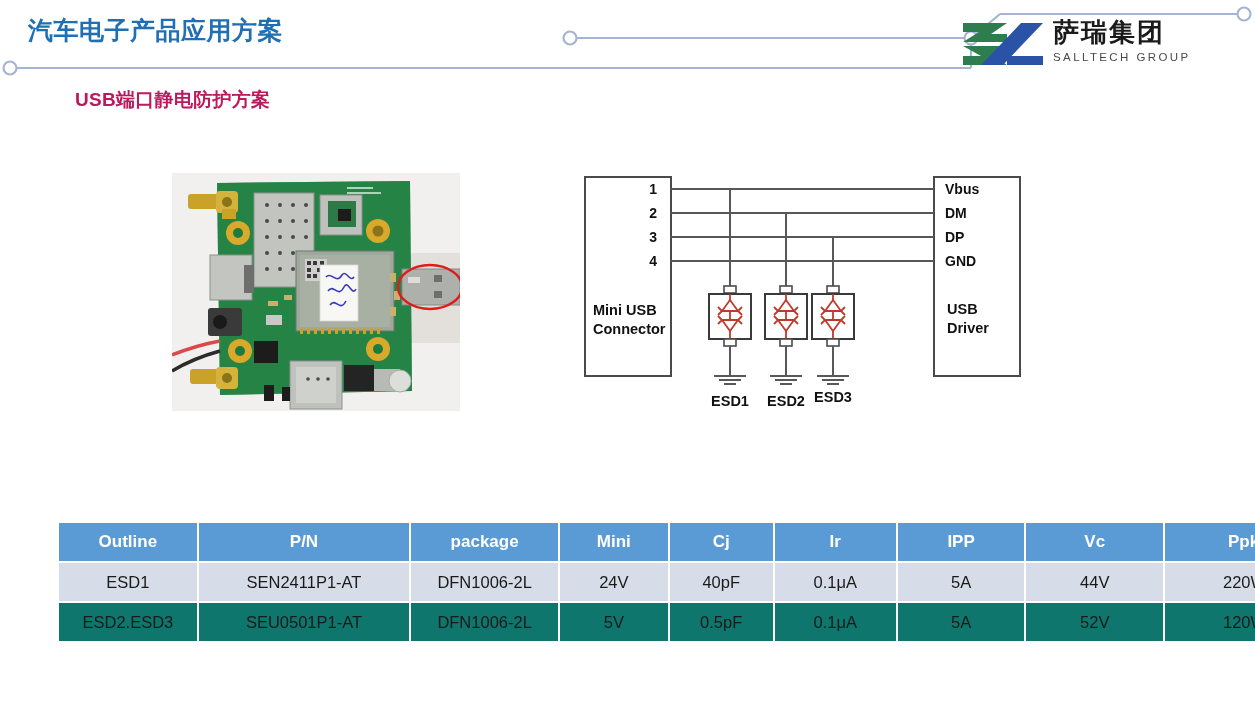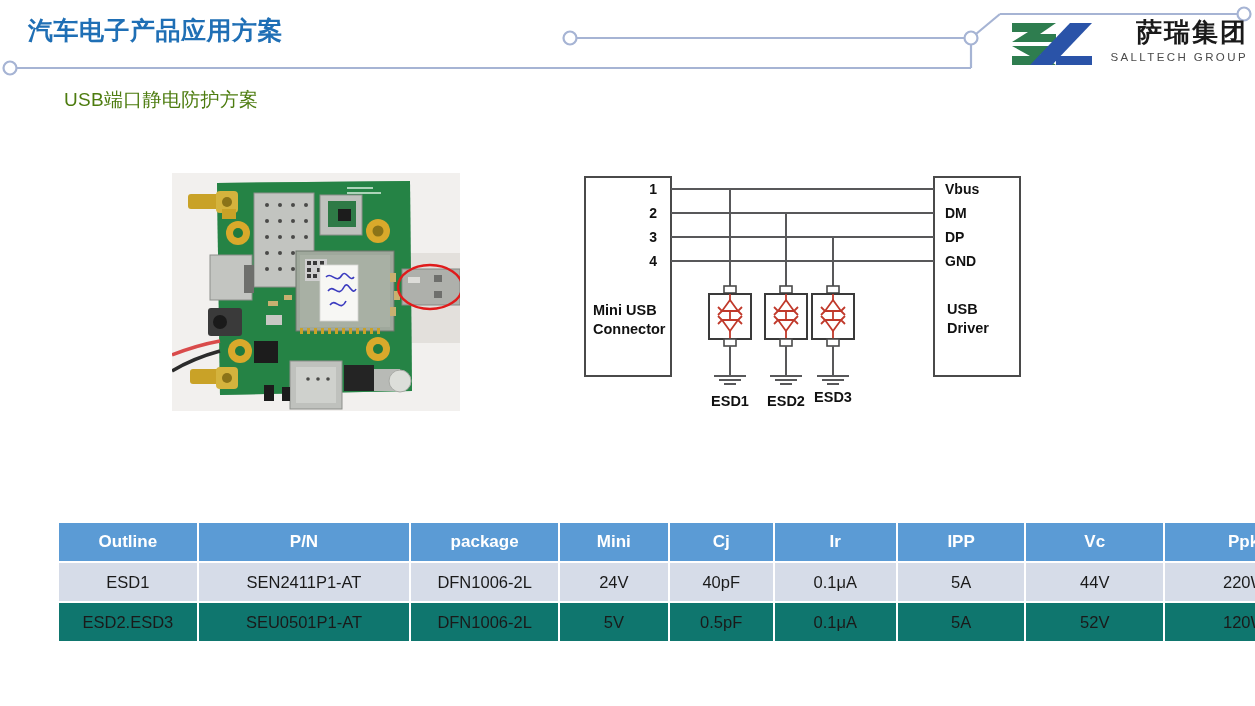--- a/index.html
+++ b/index.html
@@ -33,22 +33,22 @@
   #header-deco {
     position: absolute;
     left: 0; top: 0;
     width: 1255px; height: 80px;
     pointer-events: none;
   }
 
   
   #logo-block {
     position: absolute;
-    left: 1010px; top: 16px;
-    width: 238px; height: 58px; text-align: right;
+    left: 961px; top: 16px;
+    width: 238px; height: 58px;
   }
   #logo-mark {
     position: absolute;
     left: 0px; top: 4px;
     width: 84px; height: 48px;
   }
   #logo-text {
     position: absolute;
     left: 92px; top: 0px;
     width: 146px;
@@ -66,24 +66,24 @@
     color: #4a4a4a;
     letter-spacing: 2.4px;
     line-height: 14px;
     white-space: nowrap;
     margin-top: 2px;
   }
 
   
   #subtitle {
     position: absolute;
-    left: 64px; top: 87px;
+    left: 75px; top: 87px;
     font-size: 19px;
-    font-weight: normal;
-    color: #4d7c0f;
+    font-weight: bold;
+    color: #be185d;
     letter-spacing: 0.3px;
     white-space: nowrap;
   }
 
   
   #pcb-photo {
     position: absolute;
     left: 172px; top: 173px;
     width: 288px; height: 238px;
   }

